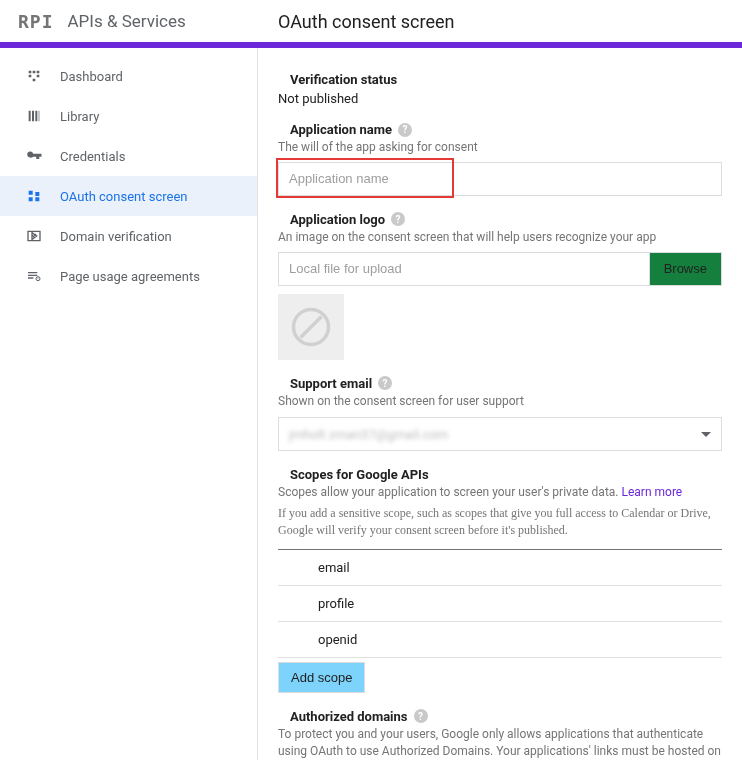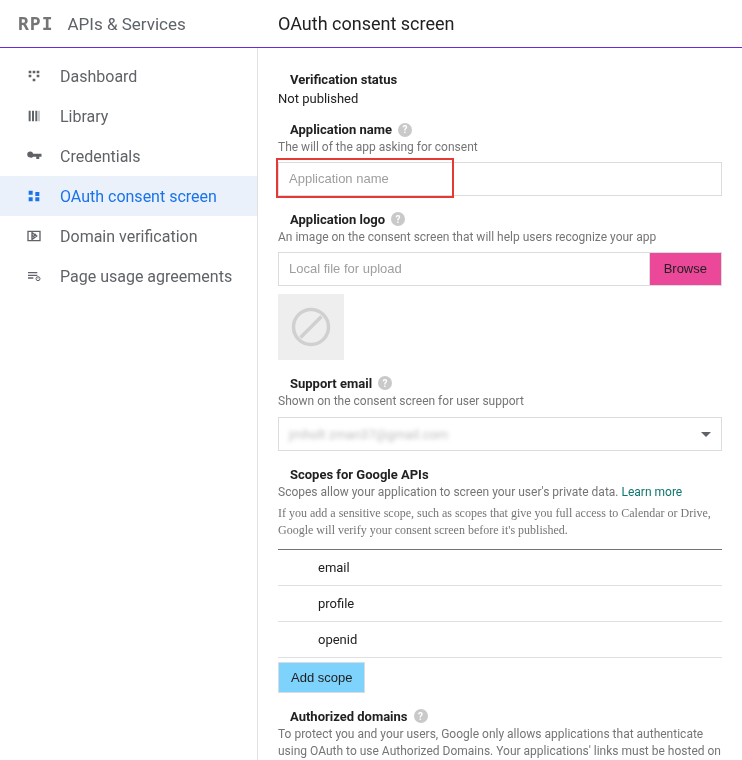--- a/index.html
+++ b/index.html
@@ -7,21 +7,21 @@
   font-family: Roboto, "Helvetica Neue", Arial, sans-serif;
   font-size: 13px;
   color: #212121;
   background: #fff;
   width: 742px;
 }
 .header {
   display: flex;
   align-items: center;
   height: 48px;
-  border-bottom: 1px solid #6d28d9;
+  border-bottom: 6px solid #6d28d9;
 }
 .header-left {
   display: flex;
   align-items: center;
   width: 258px;
   padding-left: 18px;
 }
 .api-logo {
   font-family: monospace;
   font-weight: bold;
@@ -62,21 +62,21 @@
 }
 .nav-item .icon {
   width: 20px;
   height: 20px;
   margin-right: 16px;
   display: flex;
   align-items: center;
   justify-content: center;
 }
 .nav-item .label {
-  font-size: 16px;
+  font-size: 13px;
 }
 .main {
   flex: 1;
   padding: 20px 20px 20px 20px;
 }
 .section-label {
   font-size: 13px;
   font-weight: 700;
   color: #212121;
   margin-top: 4px;
@@ -136,21 +136,21 @@
   display: flex;
   margin-top: 6px;
 }
 .upload-row .text-input {
   margin-top: 0;
   flex: 1;
   border-right: none;
 }
 .browse-btn {
   border: 1px solid #dadce0;
-  background: #ec4899;
+  background: #15803d;
   padding: 0 14px;
   font-size: 13px;
   color: #212121;
   cursor: pointer;
 }
 .logo-placeholder {
   width: 66px;
   height: 66px;
   background: #eeeeee;
   margin-top: 8px;
@@ -173,21 +173,21 @@
   color: #bdbdbd;
   filter: blur(2px);
   font-size: 13px;
 }
 .caret {
   width: 0; height: 0;
   border-left: 5px solid transparent;
   border-right: 5px solid transparent;
   border-top: 5px solid #5f6368;
 }
-.link { color: #0f766e; cursor: pointer; }
+.link { color: #6d28d9; cursor: pointer; }
 .scope-list {
   border-top: 1px solid #737373;
   margin-top: 10px;
 }
 .scope-row {
   border-bottom: 1px solid #e0e0e0;
   padding: 10px 0 10px 40px;
   font-size: 13px;
   color: #212121;
 }

